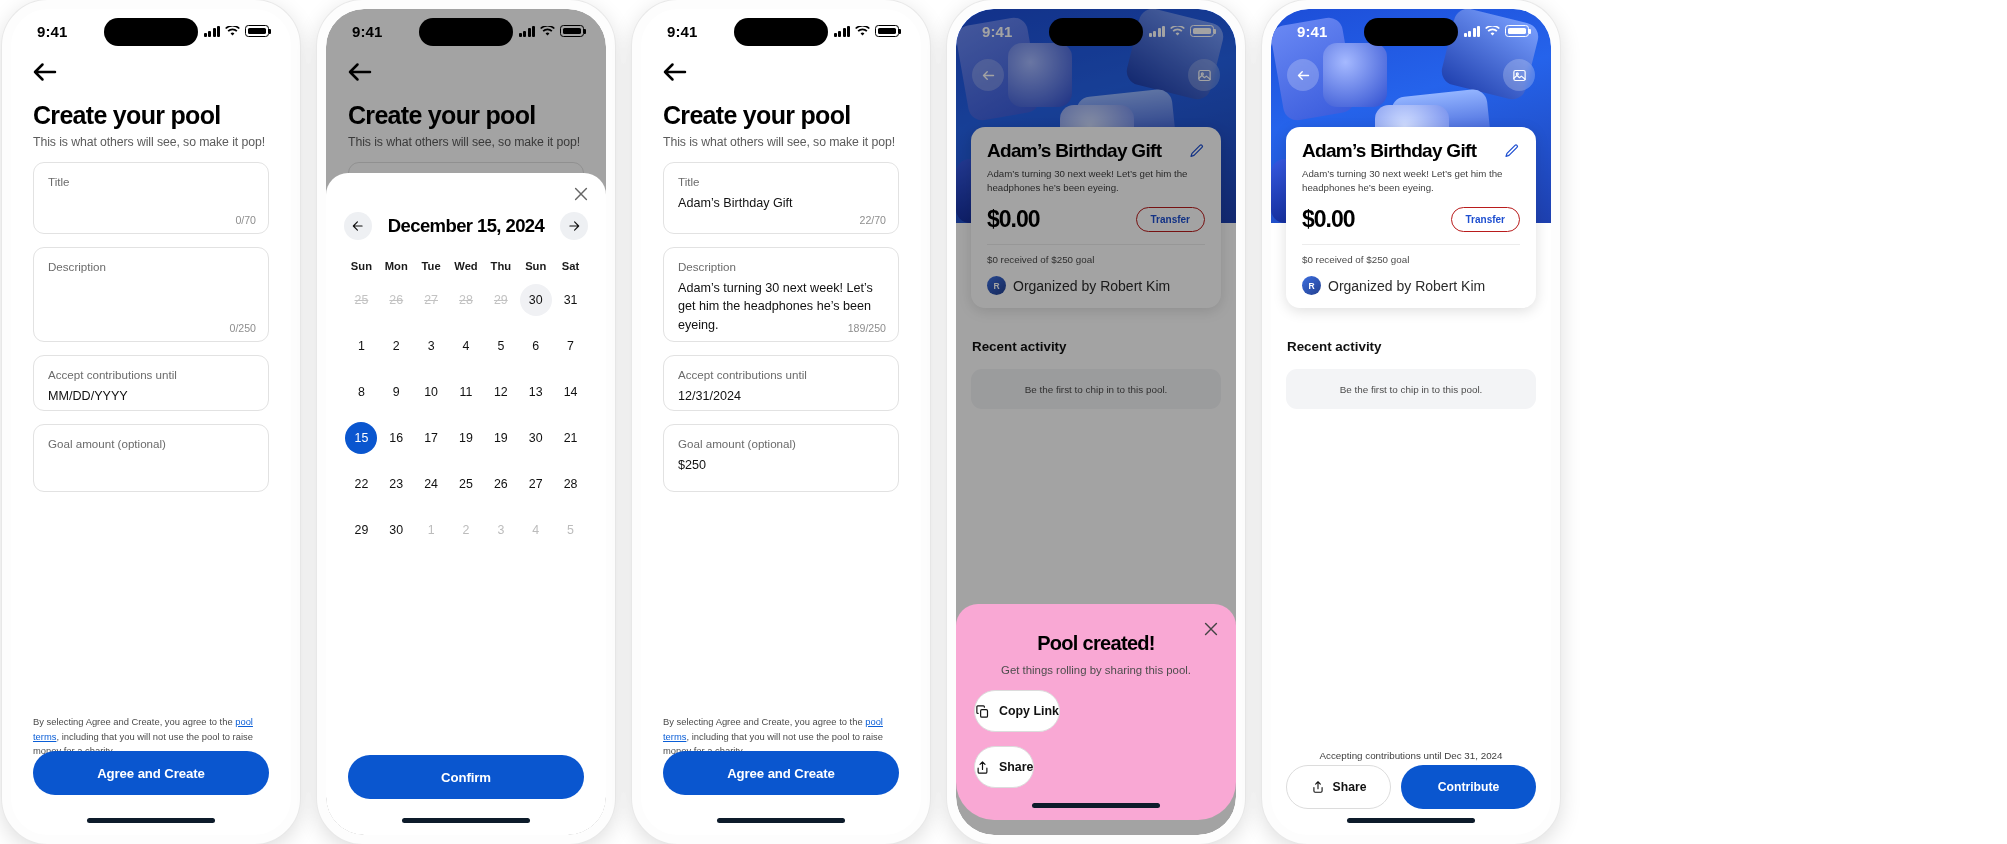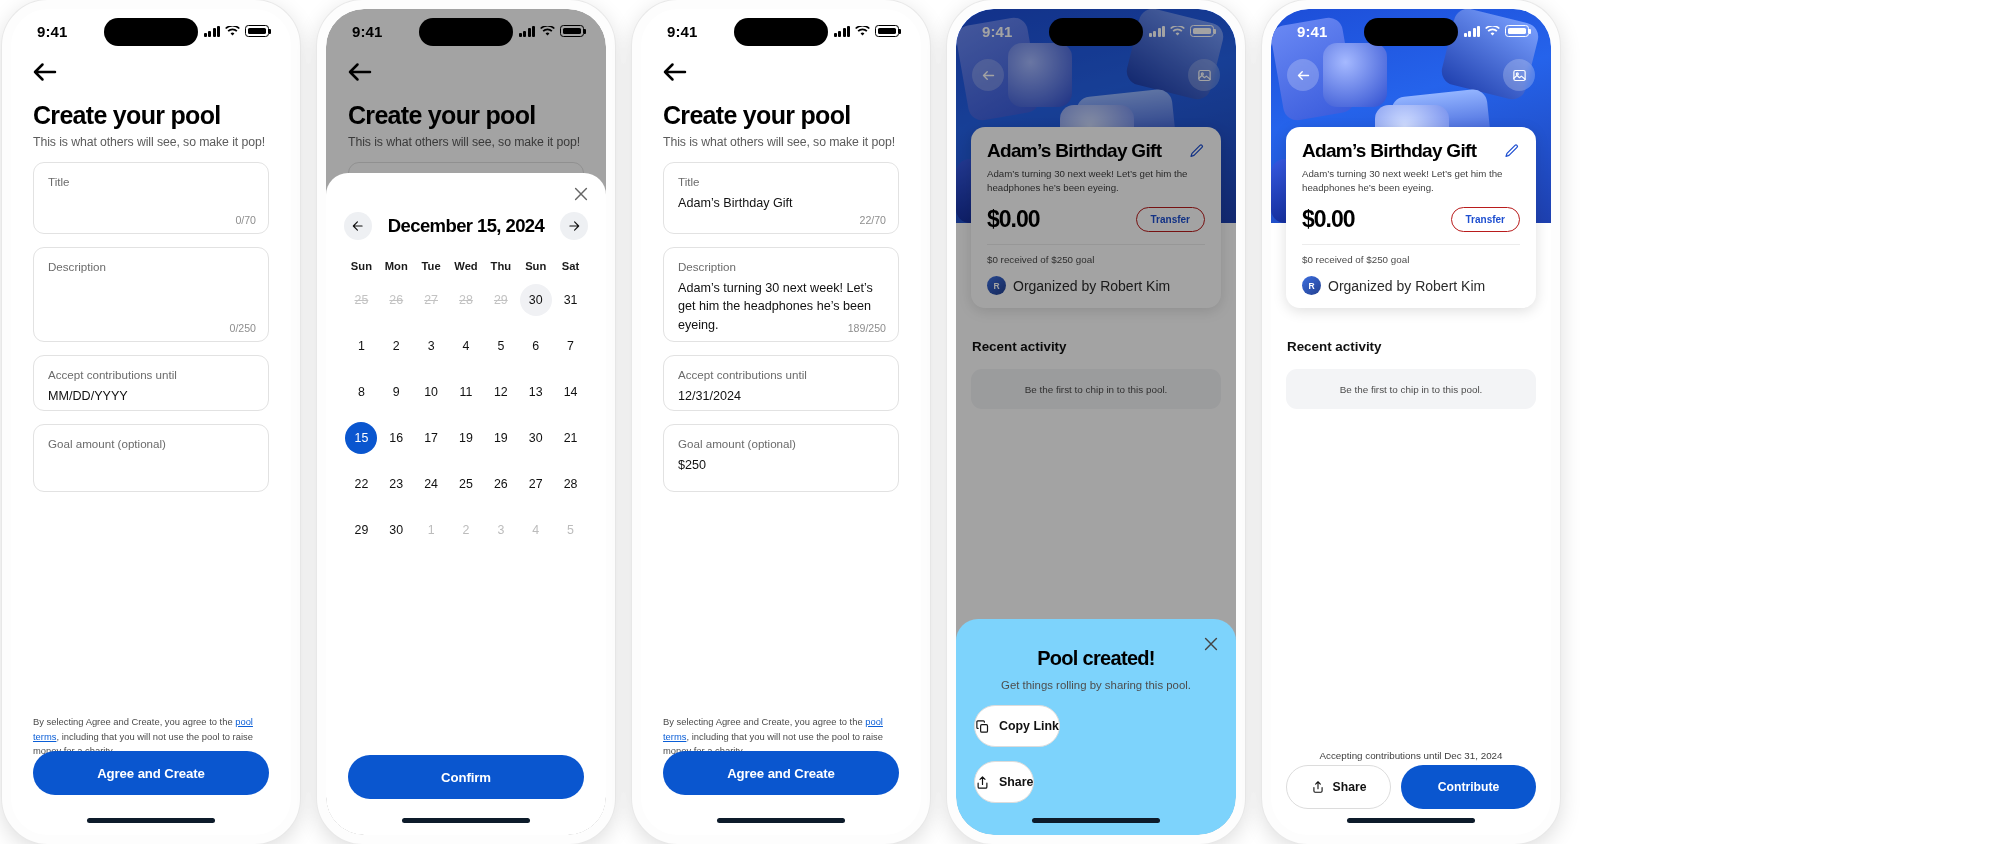--- a/index.html
+++ b/index.html
@@ -123,21 +123,21 @@
   .pc-org { display:flex; align-items:center; gap:7px; margin-top: 11px; }
   .av { width:19px;height:19px;border-radius:50%;background:linear-gradient(140deg,#3c6ee0,#23408f);
         display:flex;align-items:center;justify-content:center;color:#fff;font-size:8.5px;font-weight:700; }
   .pc-org span { font-size: 14px; color:#2b2b2b; }
   .recent { position:absolute; left:16px; top:330px; font-size: 13.4px; font-weight:700; color:#111; z-index:4; }
   .empty { position:absolute; left:15px; right:15px; top:360px; background:#f3f4f6; border-radius:11px;
            height: 40px; display:flex; align-items:center; justify-content:center;
            font-size: 9.9px; color:#4d4d4d; z-index:4; }
 
   
-  .created { position:absolute; left:0; right:0; bottom:0; height: 216px; background:#7dd3fc;
+  .created { position:absolute; left:0; right:0; bottom:15px; height: 216px; background:#f9a8d4;
              border-radius: 22px 22px 38px 38px; z-index: 25; padding: 28px 18px 0; }
   .created h2 { font-size: 20px; font-weight: 800; letter-spacing:-.7px; text-align:center; color:#000; }
   .created p { font-size: 11.4px; color:#4d4d4d; text-align:center; margin-top: 9px; }
   .outline-btn { display:flex; align-items:center; justify-content:center; gap:9px;
     border:1px solid #dcdcdc; border-radius: 24px; height: 42px; margin-top: 14px;
     font-size: 12.4px; font-weight:700; color:#111; background:#fff; font-family:inherit; cursor:pointer; }
 
   
   .accepting { position:absolute; left:0; right:0; bottom: 74px; text-align:center;
                font-size: 9.8px; color:#3e3e3e; z-index: 10; }

